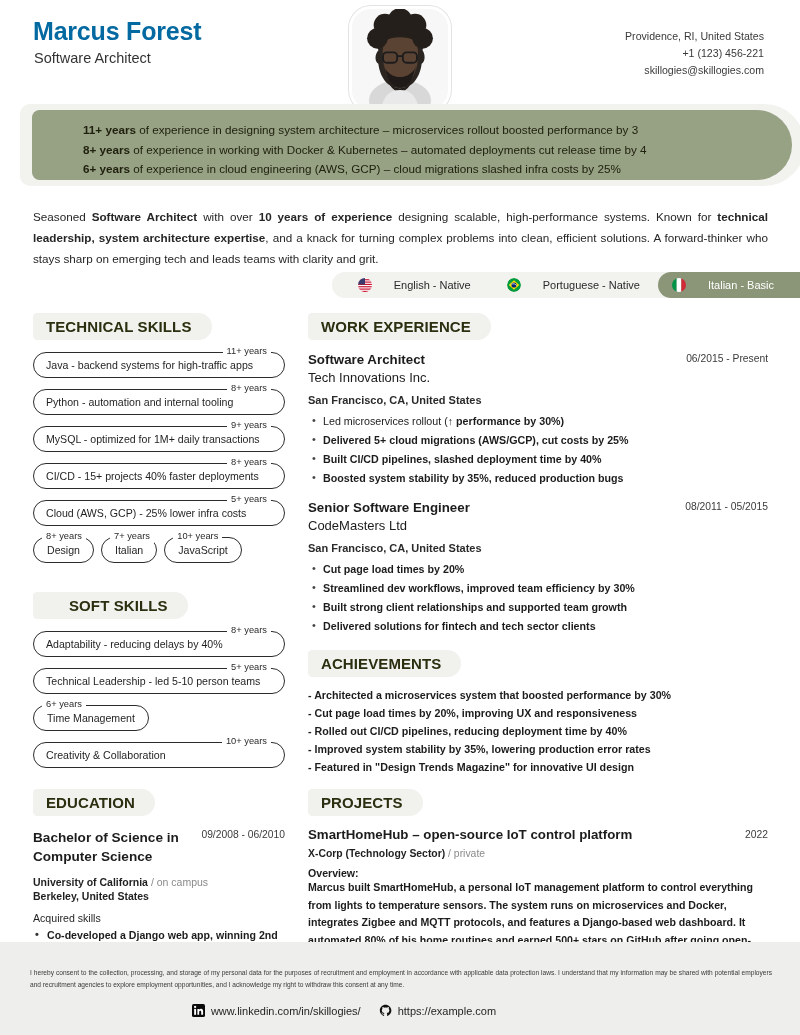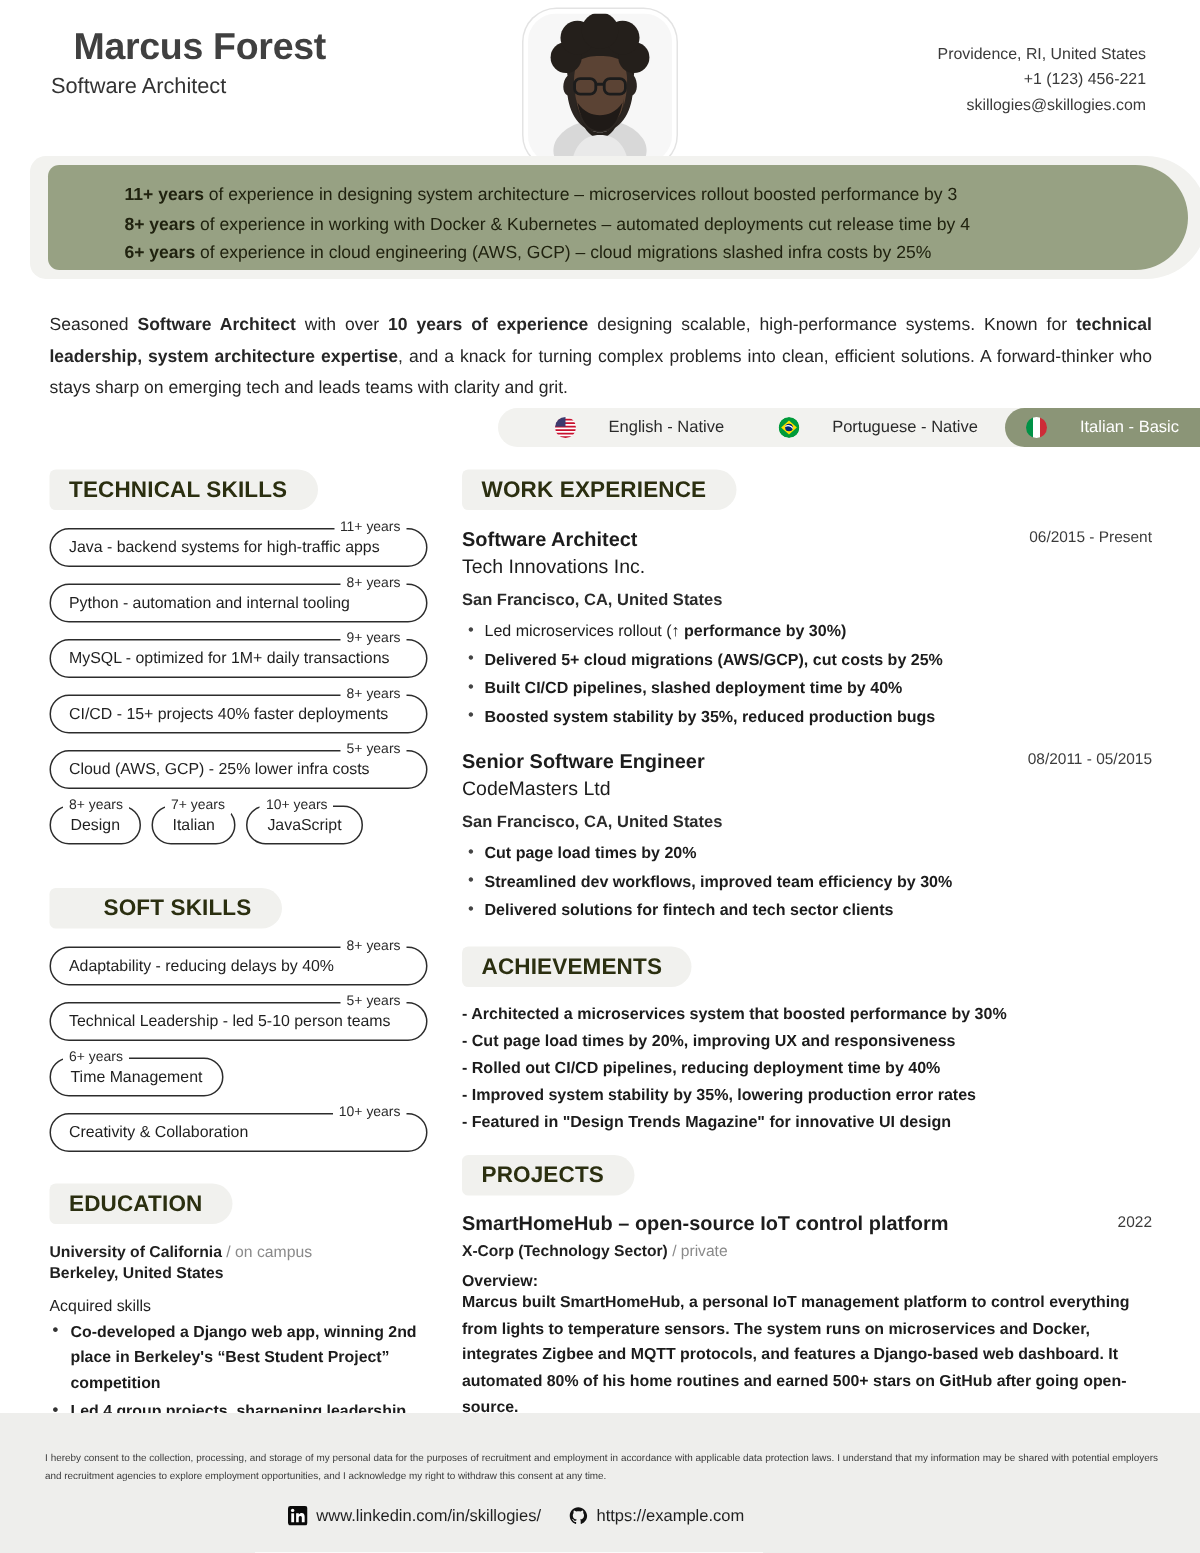--- a/index.html
+++ b/index.html
@@ -8,22 +8,22 @@
     background: #ffffff;
     font-family: "Liberation Sans", sans-serif;
     color: #262626;
     overflow: hidden;
   }
   .page { position: relative; width: 800px; height: 1035px; background:#fff; }
 
   
   .header { position: relative; height: 108px; }
   .name {
-    position: absolute; left: 49px; top: 17px;
-    font-size: 25px; font-weight: bold; color: #404040;
+    position: absolute; left: 33px; top: 17px;
+    font-size: 25px; font-weight: bold; color: #0369a1;
     letter-spacing: -0.2px;
   }
   .role {
     position: absolute; left: 34px; top: 50px;
     font-size: 14.5px; color: #333; font-weight: normal;
   }
   .photo-wrap {
     position: absolute; left: 349px; top: 6px;
     width: 102px; height: 106px;
     border-radius: 22px; background: #fafafa;
@@ -83,21 +83,21 @@
     border-top-left-radius: 13px; border-bottom-left-radius: 13px;
     display: flex; align-items: center; justify-content: flex-end;
   }
   .lang-item {
     display: flex; align-items: center; gap: 22px;
     font-size: 11px; color: #2a2a2a; padding: 0 18px; height: 26px;
   }
   .lang-item.active {
     background: #8b9577; color: #fff;
     border-top-left-radius: 14px; border-bottom-left-radius: 14px;
-    padding-right: 14px; padding-left: 14px;
+    padding-right: 26px; padding-left: 14px;
   }
   .flag { width: 14px; height: 14px; border-radius: 50%; overflow: hidden; flex: 0 0 auto; display:block; }
 
   
   .col-left { position: absolute; left: 33px; top: 313px; width: 252px; }
   .col-right { position: absolute; left: 308px; top: 313px; width: 460px; }
 
   .sec-head {
     display: inline-block; background: #f1f1ee;
     color: #2b2f10; font-weight: bold;
@@ -300,20 +300,24 @@
           <div class="pill small"><span class="yrs-tag">7+ years</span><span>Italian</span></div>
           <div class="pill small"><span class="yrs-tag">10+ years</span><span>JavaScript</span></div>
         </div>
       </div>
 
     <div style="margin-top:18px;padding-left:36px;" class="sec-head">SOFT SKILLS</div>
     <div class="skills" id="soft-skills"><div class="pill pill-wide"><span class="yrs-tag">8+ years</span><span>Adaptability - reducing delays by 40%</span></div><div class="pill pill-wide"><span class="yrs-tag">5+ years</span><span>Technical Leadership - led 5-10 person teams</span></div><div class="pill small"><span class="yrs-tag">6+ years</span><span>Time Management</span></div><div class="pill pill-wide"><span class="yrs-tag">10+ years</span><span>Creativity &amp; Collaboration</span></div></div>
 
     <div style="margin-top:10px;" class="sec-head">EDUCATION</div>
     <div class="edu">
+      <div class="edu-title-row">
+        <div class="edu-title">Bachelor of Science in Computer Science</div>
+        <div class="edu-date">09/2008 - 06/2010</div>
+      </div>
       <div class="edu-school">
         <span>University of California</span>
         <span class="muted">/ on campus</span>
       </div>
       <div class="edu-sub">Berkeley, United States</div>
       <div class="edu-acq">Acquired skills</div>
       <ul class="edu-list" id="edu-bullets">
           <li>Co-developed a Django web app, winning 2nd place in Berkeley's “Best Student Project” competition</li>
           <li>Led 4 group projects, sharpening leadership and collaboration skills</li>
         </ul>
@@ -337,20 +341,21 @@
           </ul>
         </div>
         <div class="job">
           <div class="job-title">Senior Software Engineer</div>
           <div class="job-company">CodeMasters Ltd</div>
           <div class="job-date">08/2011 - 05/2015</div>
           <div class="job-loc">San Francisco, CA, United States</div>
           <ul class="job-list">
             <li><b>Cut page load times by 20%</b></li>
             <li><b>Streamlined dev workflows, improved team efficiency by 30%</b></li>
+            <li><b>Built strong client relationships and supported team growth</b></li>
             <li><b>Delivered solutions for fintech and tech sector clients</b></li>
           </ul>
         </div>
       </div>
 
     <div style="margin-top:14px;" class="sec-head">ACHIEVEMENTS</div>
     <div class="ach" id="achievements">
         <div class="ach-line">- Architected a microservices system that boosted performance by 30%</div>
         <div class="ach-line">- Cut page load times by 20%, improving UX and responsiveness</div>
         <div class="ach-line">- Rolled out CI/CD pipelines, reducing deployment time by 40%</div>

